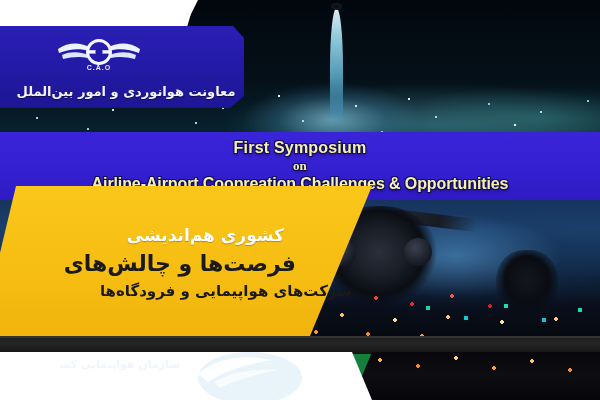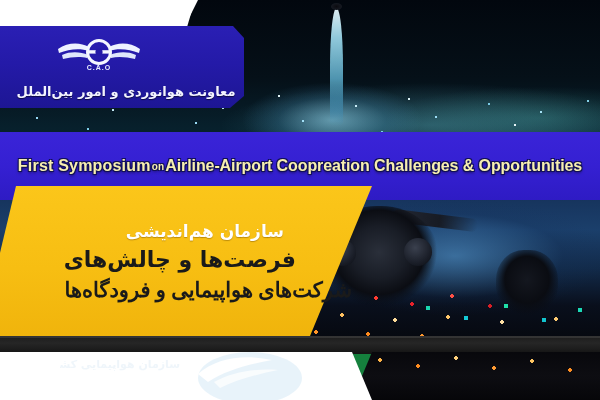--- a/index.html
+++ b/index.html
@@ -191,29 +191,29 @@
     font-family:"DejaVu Sans","Liberation Sans",sans-serif;
   }
 
   
   .blue-banner{
     position:absolute;left:0;top:132px;width:600px;height:68px;
     background:linear-gradient(180deg,#3a24d8 0%,#3520d2 50%,#2e1bc4 100%);
   }
   .banner-text{
     position:absolute;left:0;top:132px;width:600px;height:68px;
-    display:flex;flex-direction:row;align-items:center;justify-content:center;
+    display:flex;flex-direction:column;align-items:center;justify-content:center;
     gap:1px;
     color:#f7efb0;
     text-align:center;
     text-shadow:1px 1px 0 #121055, -1px 1px 0 #121055, 1px -1px 0 #121055, -1px -1px 0 #121055, 0 2px 3px rgba(0,0,0,.55);
     font-weight:bold;
   }
   .line-1{font-size:16px;letter-spacing:.2px;}
-  .line-2{font-size:10px;letter-spacing:.2px;}
+  .line-2{font-size:13px;letter-spacing:.2px;font-family:Liberation Serif, serif;}
   .line-3{font-size:16px;letter-spacing:-.1px;white-space:nowrap;}
 
   
   .yellow-panel{
     position:absolute;left:-20px;top:186px;width:392px;height:150px;
     background:linear-gradient(180deg,#fbc61a 0%,#f7be12 55%,#f0b40c 100%);
     clip-path:polygon(36px 0, 392px 0, 330px 150px, 0 150px);
     box-shadow:0 2px 4px rgba(0,0,0,.35);
   }
   .fa-lines{
@@ -228,24 +228,23 @@
   .fa-1{
     font-size:17px;font-weight:700;color:#ffffff;
     text-shadow:0 1px 1px rgba(120,80,0,.45);
     padding-right:38px;white-space:nowrap;
   }
   .fa-2{
     font-size:22px;font-weight:800;color:#1a1a1a;
     padding-right:26px;white-space:nowrap;letter-spacing:.3px;
   }
   .fa-3{
-    font-size:21px;font-weight:800;color:#1a1a1a;
+    font-size:15px;font-weight:800;color:#1a1a1a;
     padding-right:0px;white-space:nowrap;letter-spacing:.3px;
     margin-right:-30px;
-    font-family:Liberation Serif, serif;
   }
 
   
   .black-strip{
     position:absolute;left:0;top:336px;width:600px;height:18px;
     background:linear-gradient(180deg,#1c1c1c 0%,#262626 40%,#141414 100%);
   }
   .black-strip-hi{
     position:absolute;left:0;top:336px;width:600px;height:2px;
     background:rgba(255,255,255,.10);
@@ -336,21 +335,21 @@
 
   <div class="blue-banner"></div>
   <div class="banner-text">
     <div class="line-1">First Symposium</div>
     <div class="line-2">on</div>
     <div class="line-3">Airline-Airport  Coopreation Challenges &amp; Opportunities</div>
   </div>
 
   <div class="yellow-panel"></div>
   <div class="fa-lines">
-    <div class="fa-1">سازمان هم‌اندیشی</div>
+    <div class="fa-1">کشوری هم‌اندیشی</div>
     <div class="fa-2">فرصت‌ها و چالش‌های</div>
     <div class="fa-3">شرکت‌های هواپیمایی و فرودگاه‌ها</div>
   </div>
 
   <div class="black-strip"></div>
   <div class="black-strip-hi"></div>
 
   <div class="bottom-right-dark"></div>
   <div class="bottom-right-lights"></div>
   <div class="bottom-white"></div>

